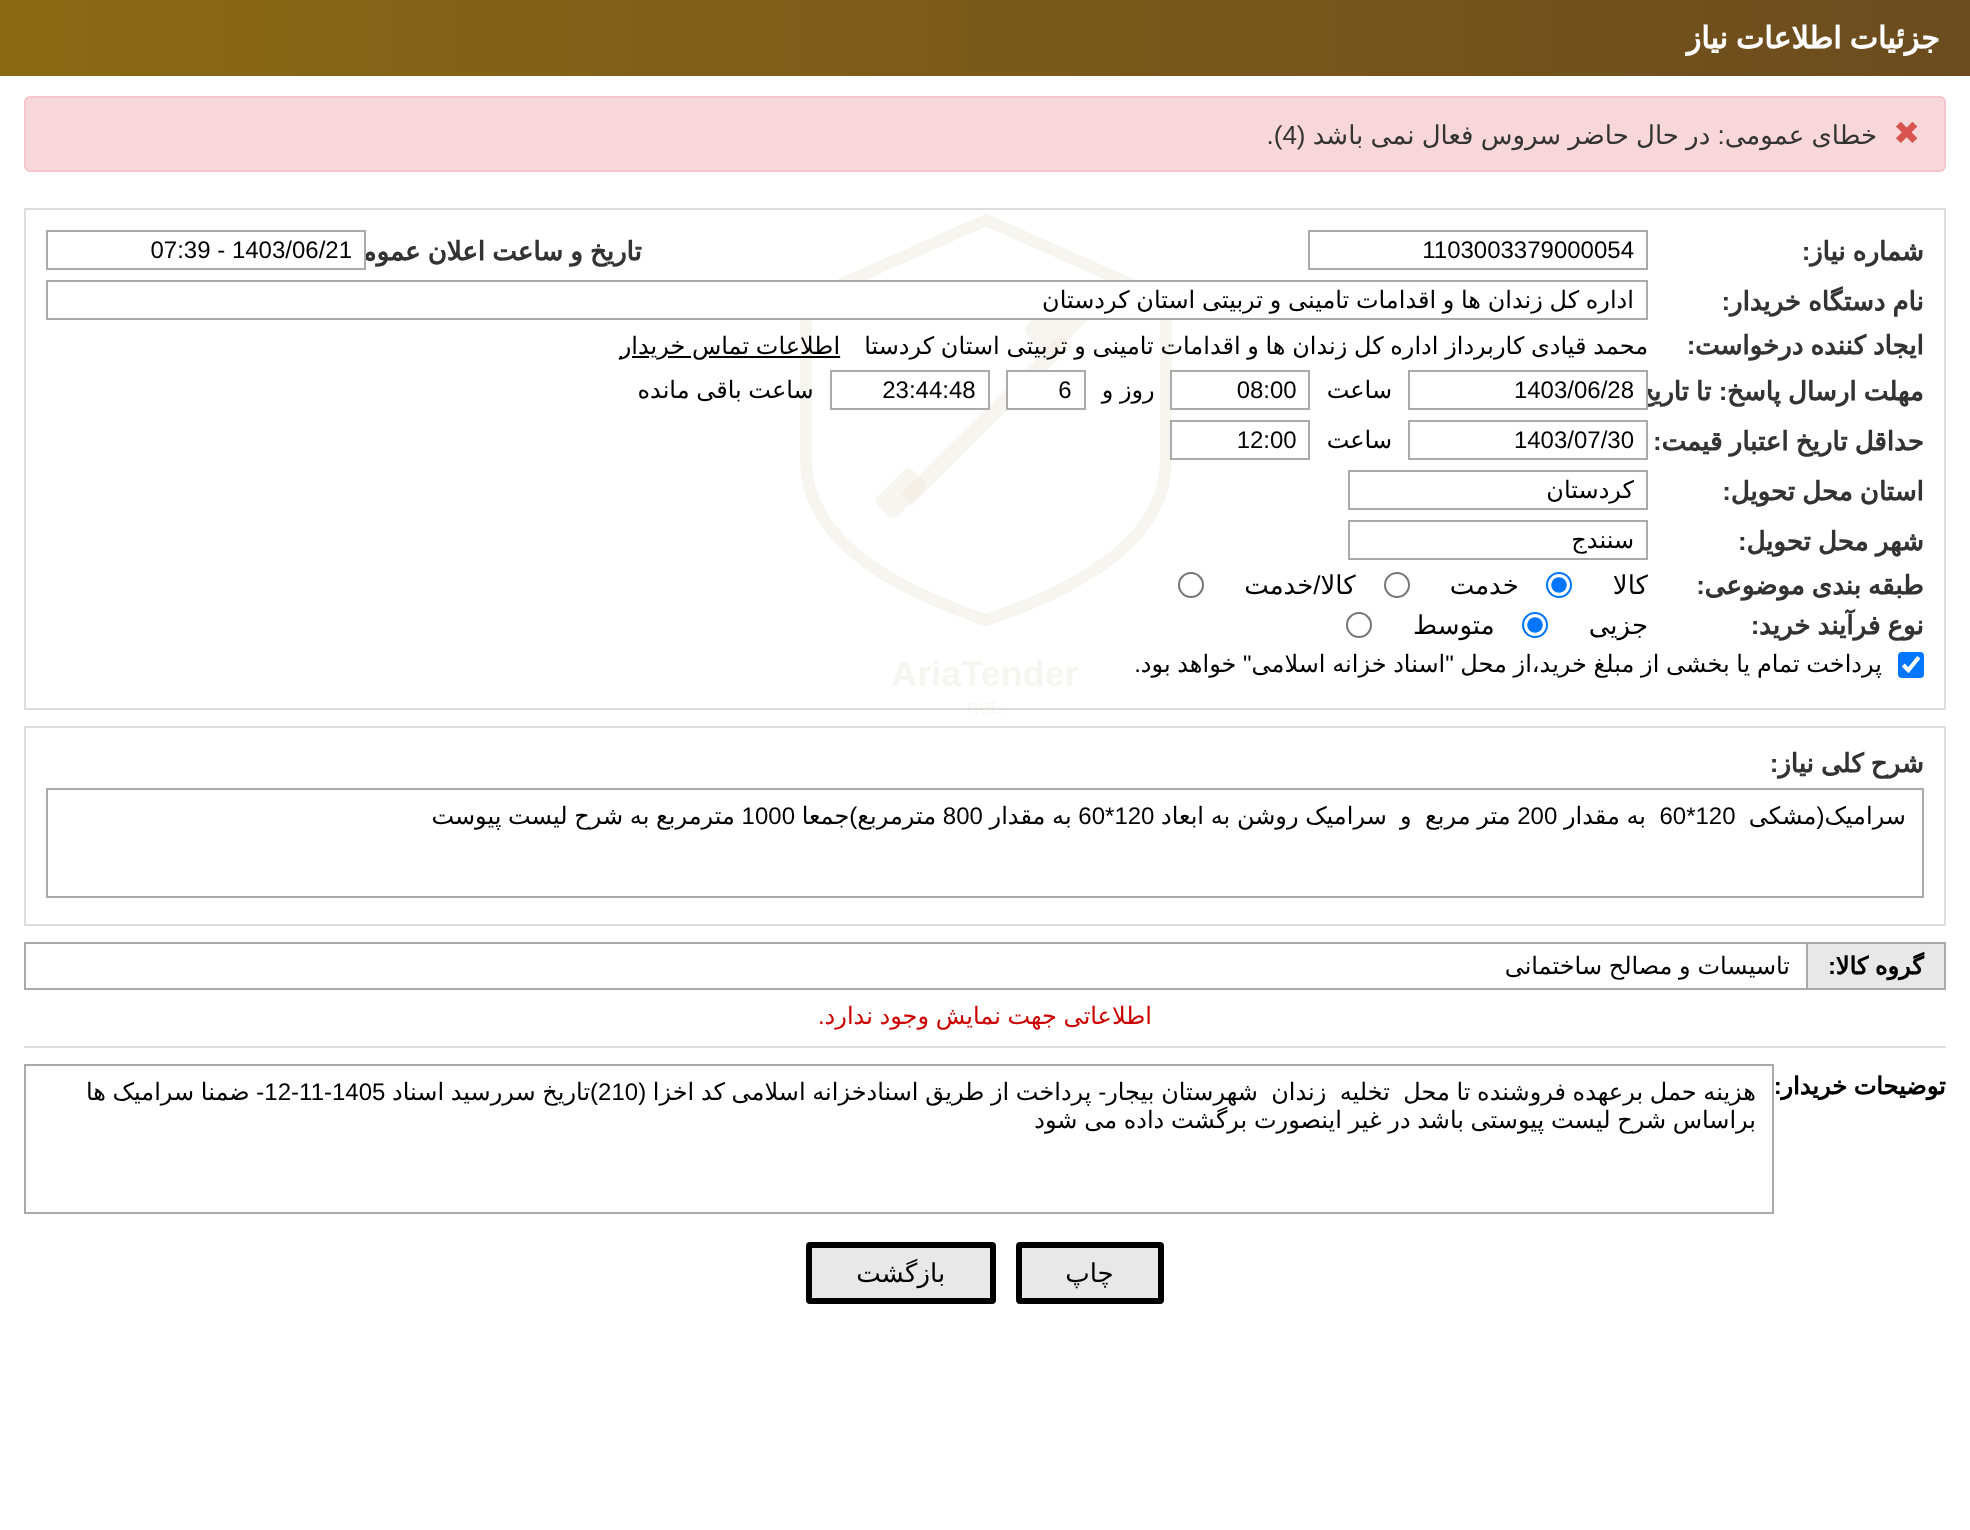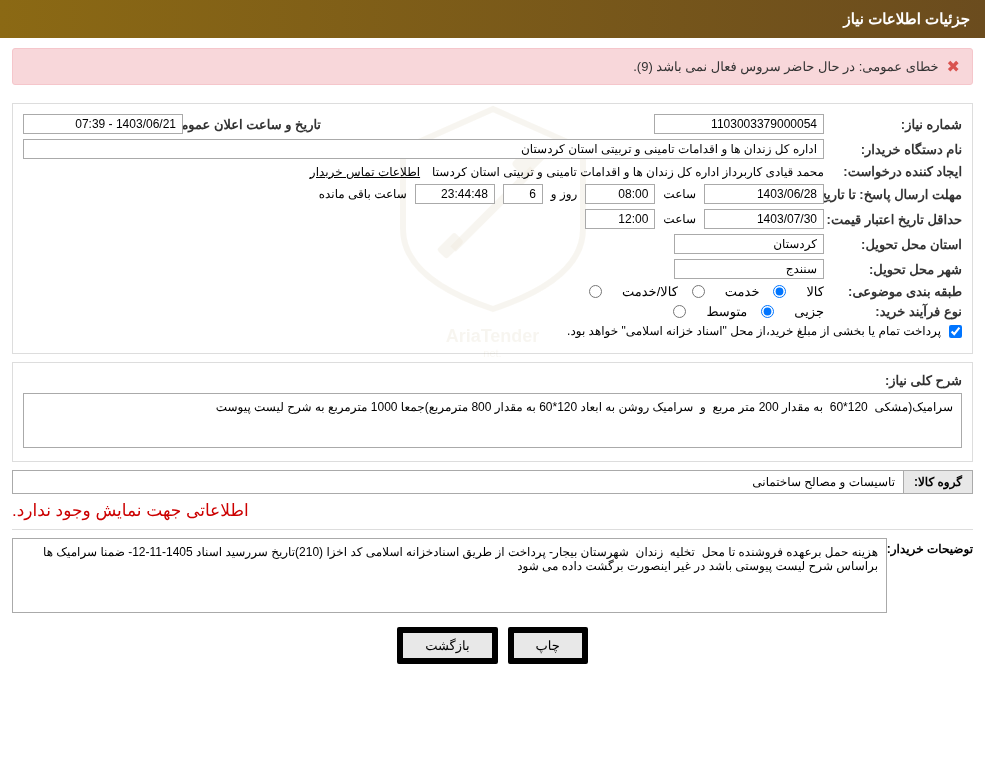--- a/index.html
+++ b/index.html
@@ -120,22 +120,22 @@
       font-size: 12px;
     }
     .group-value {
       flex: 1;
       padding: 4px 8px;
       font-size: 12px;
     }
     
     .note-text {
       color: #cc0000;
-      font-size: 17px;
-      text-align: left;
+      font-size: 12px;
+      text-align: center;
       margin: 4px 0;
     }
     
     .buyer-desc-wrapper {
       display: flex;
       align-items: flex-start;
       gap: 0;
       margin-top: 4px;
     }
     .buyer-label {
@@ -149,21 +149,21 @@
     }
     
     .btn-row {
       display: flex;
       justify-content: center;
       gap: 10px;
       margin: 14px 0 10px 0;
     }
     .btn {
       padding: 5px 22px;
-      border: 6px solid #000000;
+      border: 3px solid #000000;
       background: #e8e8e8;
       cursor: pointer;
       font-family: Tahoma, Arial, sans-serif;
       font-size: 13px;
       border-radius: 2px;
     }
     
     .form-section {
       position: relative;
       border: 1px solid #ddd;
@@ -204,21 +204,21 @@
 <body>
 
 <div class="page-wrapper">
 
   <div class="page-header">
     <span>جزئیات اطلاعات نیاز</span>
   </div>
 
   <div class="error-bar">
     <span class="error-icon">✖</span>
-    <span>خطای عمومی: در حال حاضر سروس فعال نمی باشد (9).</span>
+    <span>خطای عمومی: در حال حاضر سروس فعال نمی باشد (4).</span>
   </div>
 
   <div class="main-content">
 
     <div class="form-section watermark-container">
 
       <div class="watermark">
         <svg width="220" height="220" viewBox="0 0 220 220">
 
           <path d="M110,10 L200,50 L200,130 Q200,180 110,210 Q20,180 20,130 L20,50 Z" fill="none" stroke="#8b6914" stroke-width="6" opacity="0.5"></path>

